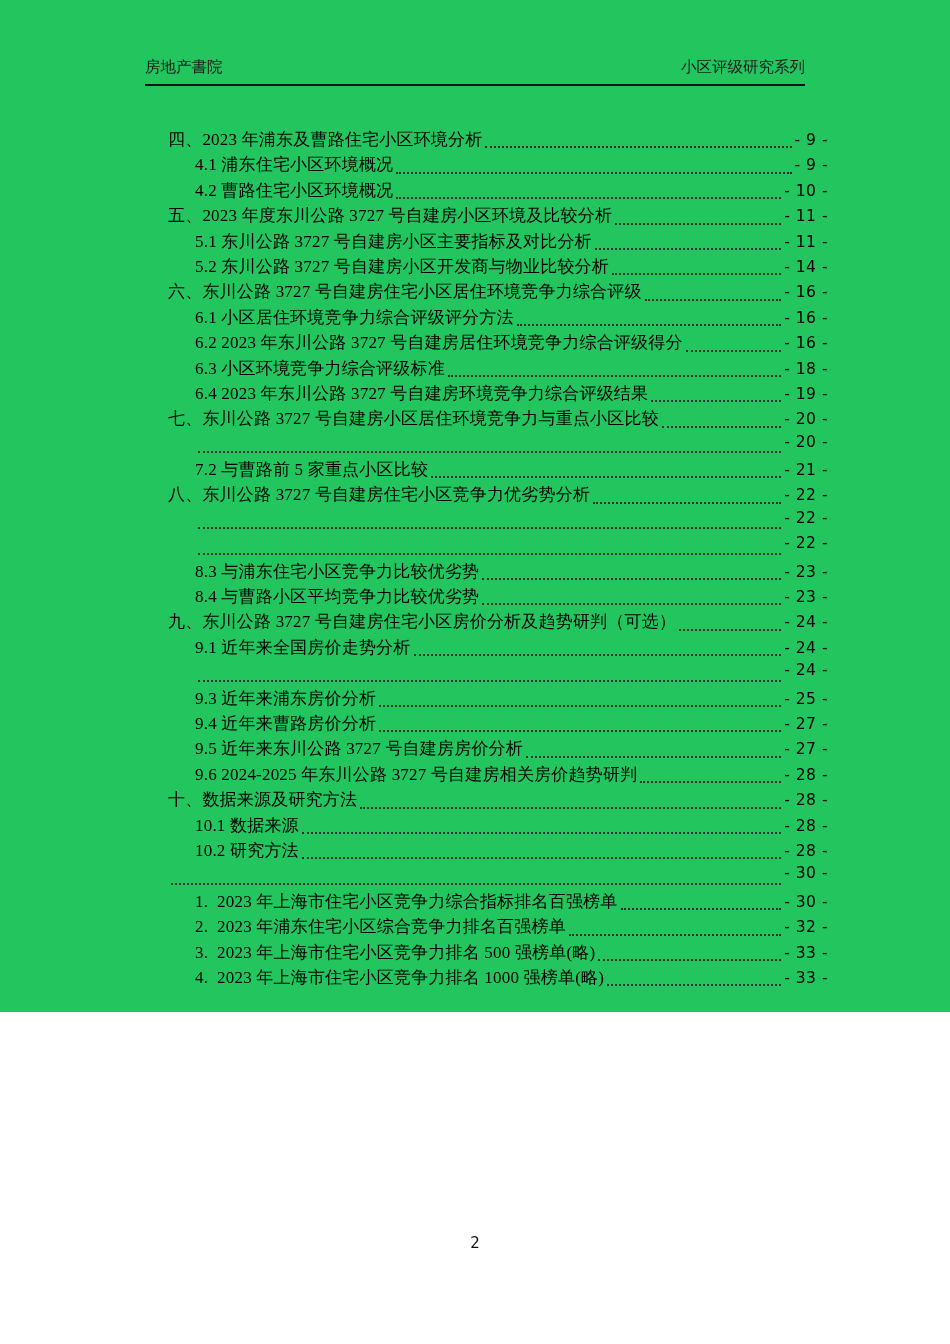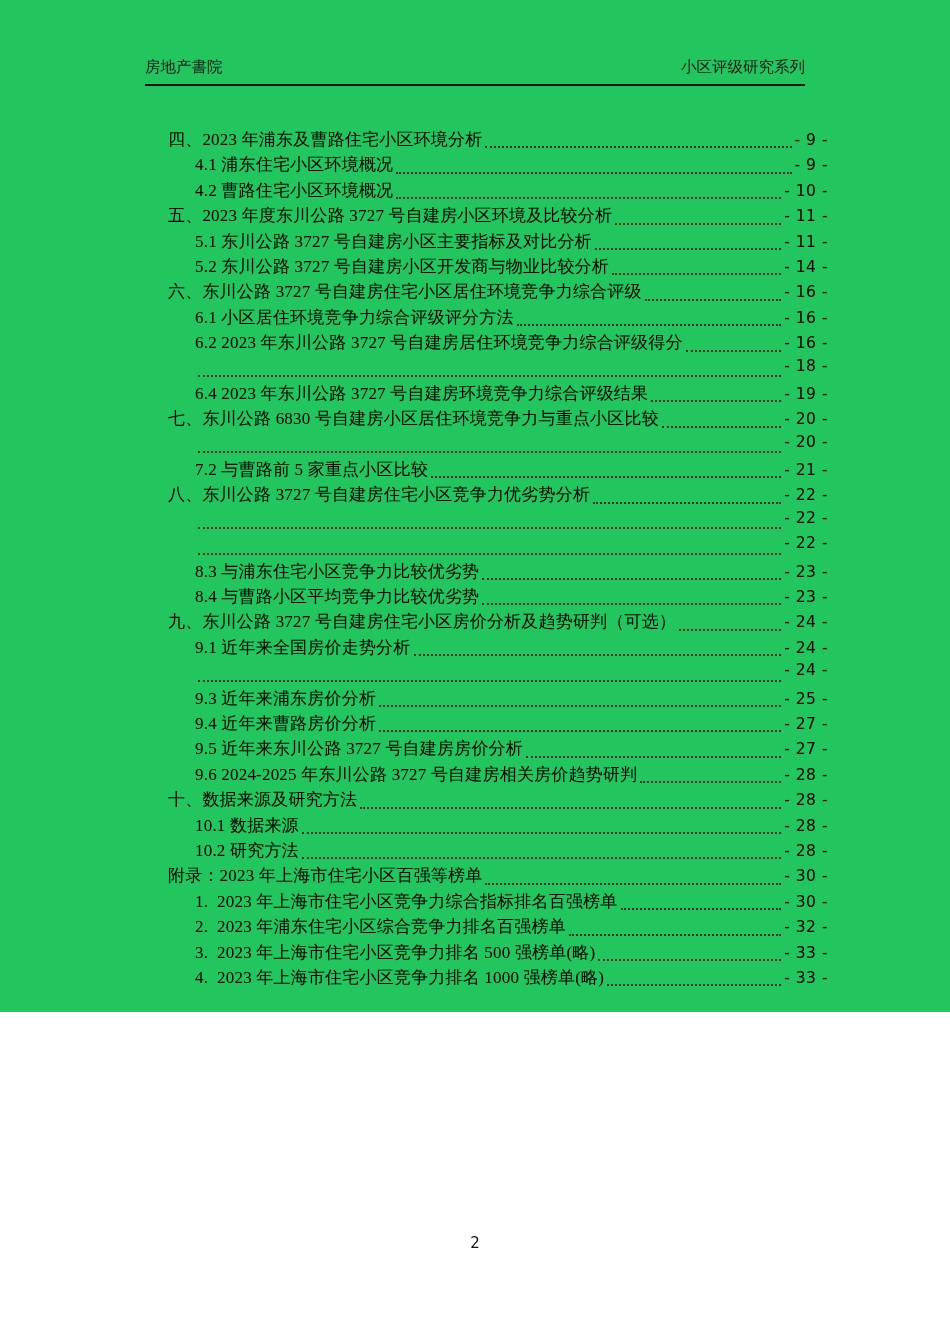--- a/index.html
+++ b/index.html
@@ -146,32 +146,33 @@
       <span class="toc-page">- 16 -</span>
     </div>
 
     <div class="toc-row level-2">
       <span class="toc-label">6.2 2023 年东川公路 3727 号自建房居住环境竞争力综合评级得分</span>
       <span class="toc-dots"></span>
       <span class="toc-page">- 16 -</span>
     </div>
 
     <div class="toc-row level-2">
+      <span class="toc-label">6.3 小区环境竞争力综合评级标准</span>
       <span class="toc-dots"></span>
       <span class="toc-page">- 18 -</span>
     </div>
 
     <div class="toc-row level-2">
       <span class="toc-label">6.4 2023 年东川公路 3727 号自建房环境竞争力综合评级结果</span>
       <span class="toc-dots"></span>
       <span class="toc-page">- 19 -</span>
     </div>
 
     <div class="toc-row level-1">
-      <span class="toc-label">七、东川公路 6830 号自建房小区居住环境竞争力与重点小区比较</span>
+      <span class="toc-label">七、东川公路 3727 号自建房小区居住环境竞争力与重点小区比较</span>
       <span class="toc-dots"></span>
       <span class="toc-page">- 20 -</span>
     </div>
 
     <div class="toc-row level-2">
       <span class="toc-dots"></span>
       <span class="toc-page">- 20 -</span>
     </div>
 
     <div class="toc-row level-2">
@@ -261,21 +262,20 @@
       <span class="toc-page">- 28 -</span>
     </div>
 
     <div class="toc-row level-2">
       <span class="toc-label">10.2 研究方法</span>
       <span class="toc-dots"></span>
       <span class="toc-page">- 28 -</span>
     </div>
 
     <div class="toc-row level-1">
-      <span class="toc-label">附录：2023 年上海市住宅小区百强等榜单</span>
       <span class="toc-dots"></span>
       <span class="toc-page">- 30 -</span>
     </div>
 
     <div class="toc-row level-2">
       <span class="toc-label">1.&nbsp;&nbsp;2023 年上海市住宅小区竞争力综合指标排名百强榜单</span>
       <span class="toc-dots"></span>
       <span class="toc-page">- 30 -</span>
     </div>
 

